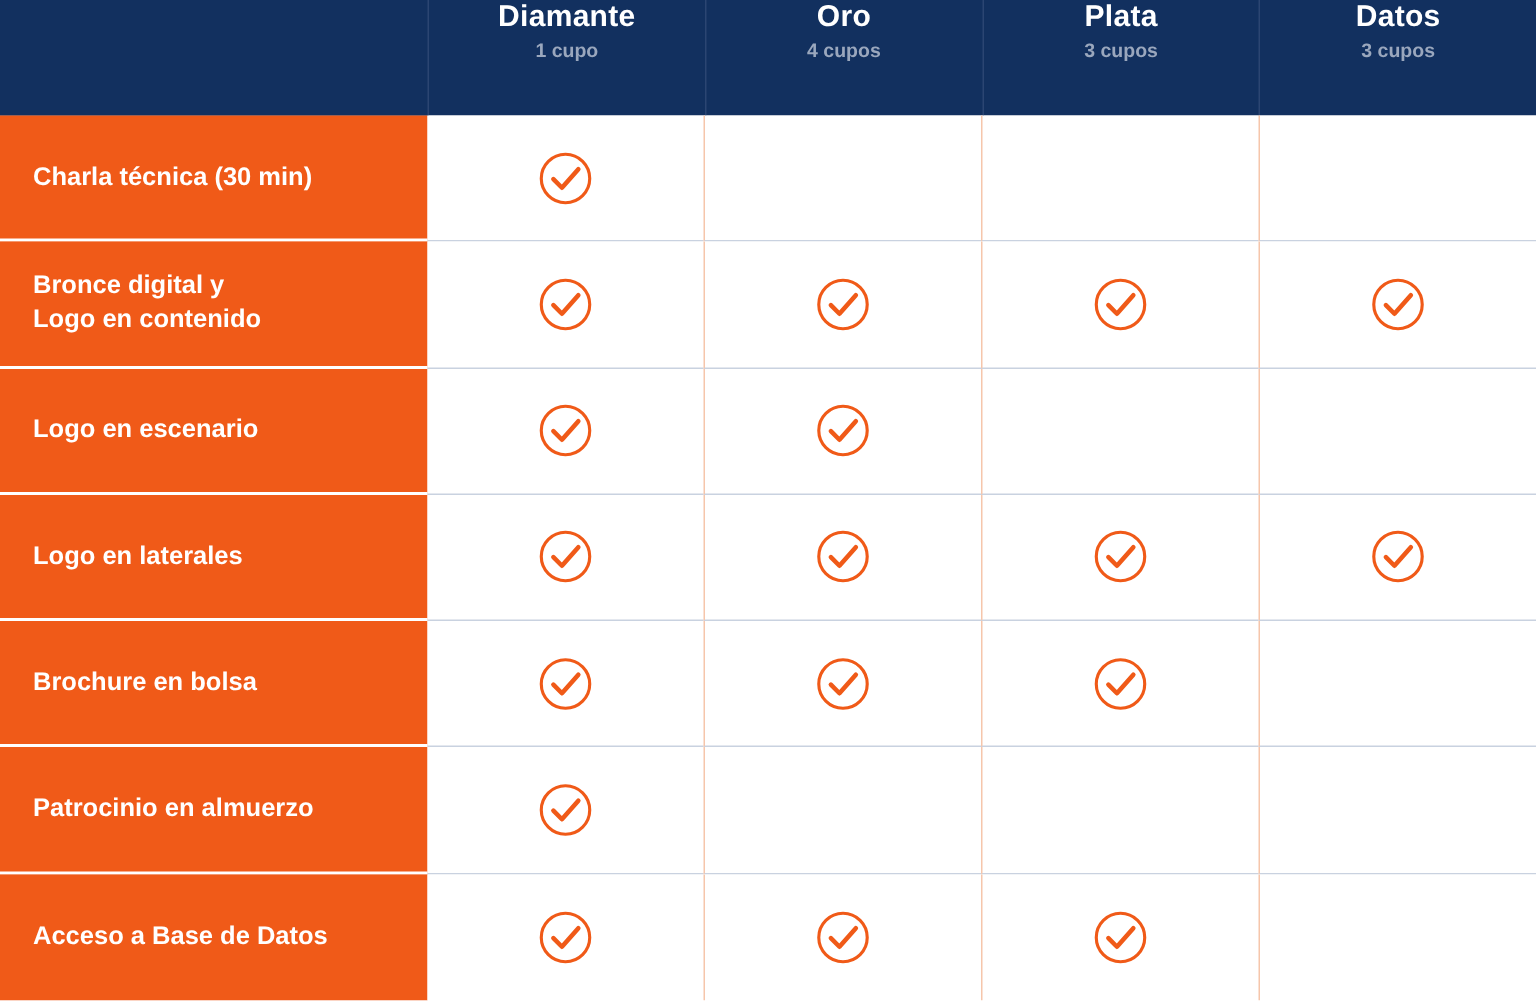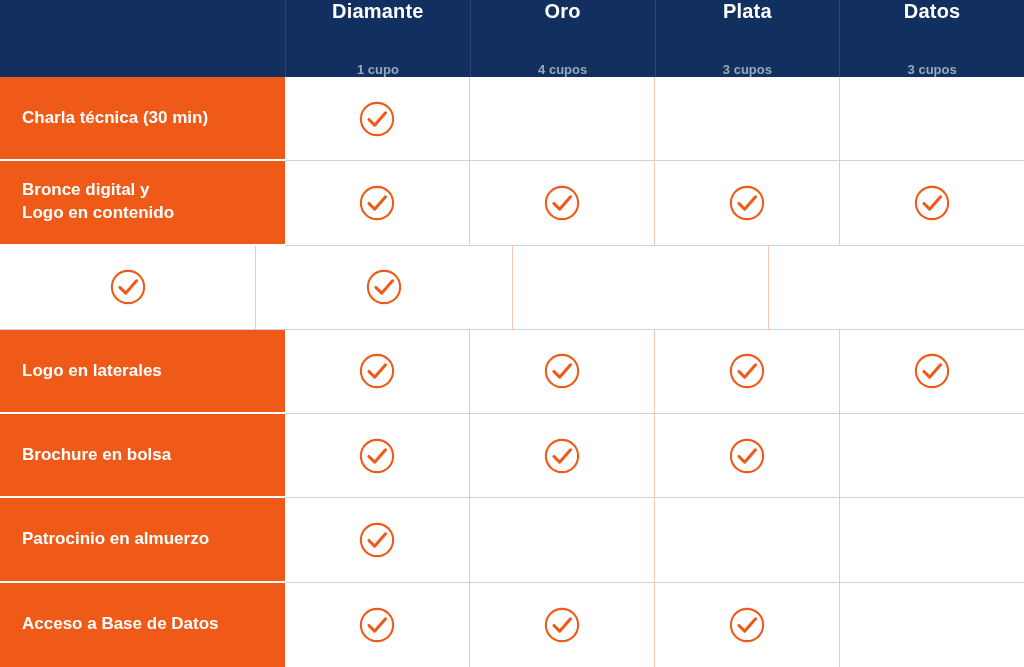--- a/index.html
+++ b/index.html
@@ -30,21 +30,21 @@
   .header-corner {
     width: 285px;
     flex: 0 0 285px;
     background: #12305f;
   }
   .header-cell {
     flex: 1 1 0;
     display: flex;
     flex-direction: column;
     align-items: center;
-    justify-content: space-between;
+    justify-content: flex-start;
     color: #ffffff;
     border-left: 1px solid #2b4572;
     box-sizing: border-box;
   }
   .header-cell:first-of-type { border-left: none; }
   .header-title {
     font-size: 20px;
     font-weight: bold;
     letter-spacing: 0.2px;
     line-height: 1.1;
@@ -174,20 +174,21 @@
           <div class="cell">
             <svg class="check" viewBox="0 0 40 40">
               <circle cx="20" cy="20" r="17" fill="none" stroke="#f05a18" stroke-width="2.2"></circle>
               <path d="M11.5 20.5 L17.5 26.5 L29 13.5" fill="none" stroke="#f05a18" stroke-width="3.2" stroke-linecap="round" stroke-linejoin="round"></path>
             </svg>
           </div>
         </div>
   </div>
 
   <div class="row">
+    <div class="row-label">Logo en escenario</div>
     <div class="cells">
           <div class="cell">
             <svg class="check" viewBox="0 0 40 40">
               <circle cx="20" cy="20" r="17" fill="none" stroke="#f05a18" stroke-width="2.2"></circle>
               <path d="M11.5 20.5 L17.5 26.5 L29 13.5" fill="none" stroke="#f05a18" stroke-width="3.2" stroke-linecap="round" stroke-linejoin="round"></path>
             </svg>
           </div>
           <div class="cell">
             <svg class="check" viewBox="0 0 40 40">
               <circle cx="20" cy="20" r="17" fill="none" stroke="#f05a18" stroke-width="2.2"></circle>

